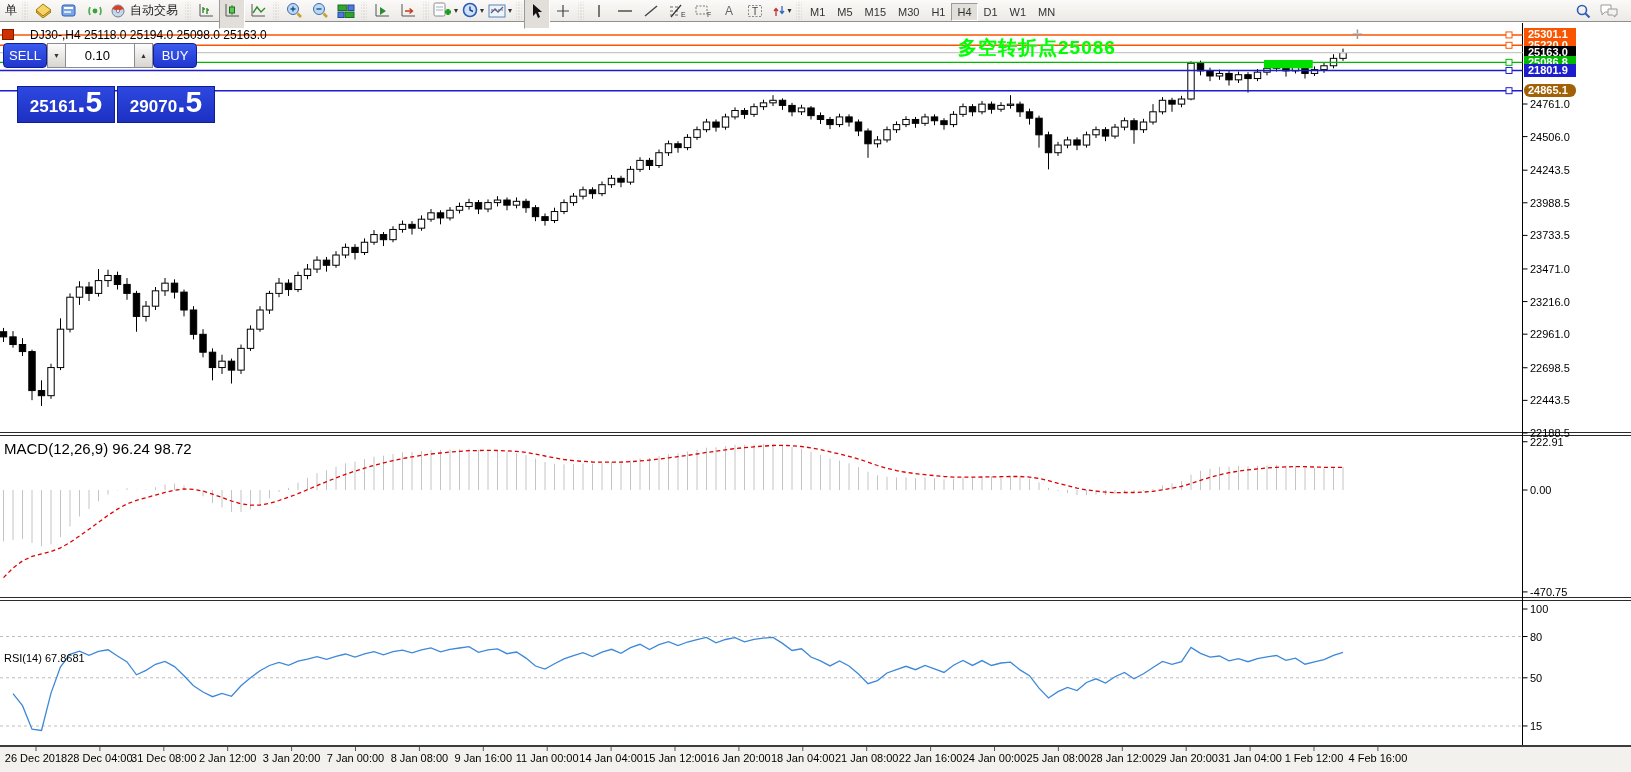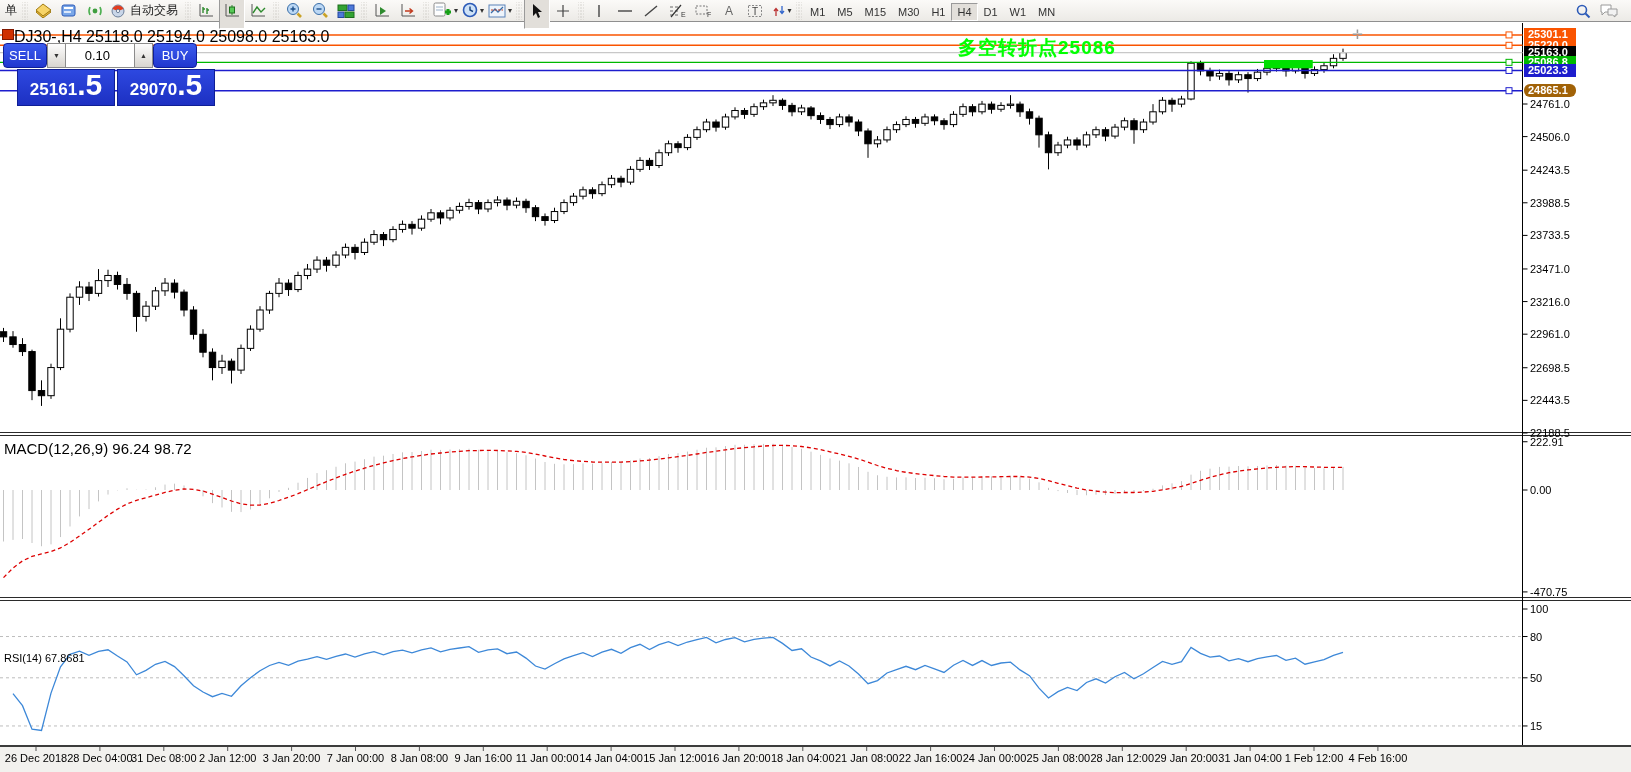--- a/index.html
+++ b/index.html
@@ -18,21 +18,21 @@
   .sep{width:6px;height:18px;margin:0 2px;
     background-image:radial-gradient(#b5b2ac 0.8px, transparent 0.9px);
     background-size:3px 3px;background-position:center;}
   .drop{font-size:8px;color:#333;margin-left:1px;}
   .tf{font-size:11px;color:#333;padding:2px 5px;border:1px solid transparent;}
   .tf.active{background:#e2dfda;border:1px solid #9a9a9a;
     border-right-color:#fff;border-bottom-color:#fff;}
   #tb-right{margin-left:auto;display:flex;align-items:center;gap:8px;padding-right:10px;}
   
   #plot{position:absolute;left:0;top:0;z-index:1;}
-  #chart-title{position:absolute;left:14px;top:28px;font-size:16px;color:#000;z-index:10;}
+  #chart-title{position:absolute;left:14px;top:28px;font-size:12px;color:#000;z-index:10;padding-left:16px;}
   #title-icon{position:absolute;left:2px;top:29px;width:10px;height:9px;z-index:10;
     background:#d03000;border:1px solid #801800;}
   #annotation{position:absolute;left:958px;top:35px;z-index:10;
     font-size:19px;font-weight:bold;letter-spacing:1px;color:#00ff00;
     text-shadow:0 0 1px #9cff9c;white-space:nowrap;}
   #macd-label{position:absolute;left:4px;top:440px;font-size:15px;color:#000;z-index:10;}
   #rsi-label{position:absolute;left:4px;top:604px;font-size:11px;color:#000;z-index:10;margin-top:48px;}
   #axis-labels{position:absolute;left:0;top:0;z-index:20;}
   .plabel{position:absolute;left:1524px;width:52px;height:13px;line-height:13px;
     font-size:11px;font-weight:bold;color:#fff;padding-left:4px;box-sizing:border-box;}
@@ -41,21 +41,21 @@
   #trade-panel{position:absolute;left:3px;top:43px;width:212px;z-index:35;}
   #tp-row1{display:flex;height:25px;}
   .tp-btn{width:42px;background:linear-gradient(#3b5bee,#2036cf);border:1px solid #0f1e96;
     border-radius:4px;color:#fff;font-size:13px;display:flex;align-items:center;
     justify-content:center;cursor:pointer;}
   .spin-btn{width:17px;background:linear-gradient(#fdfdfd,#d8d5d0);border:1px solid #8c8c8c;
     font-size:7px;color:#333;display:flex;align-items:center;justify-content:center;cursor:pointer;}
   #tp-vol{width:68px;background:#fff;border:1px solid #8c8c8c;border-left:none;border-right:none;
     font-size:13px;color:#000;display:flex;align-items:center;justify-content:flex-end;
     padding-right:24px;box-sizing:border-box;}
-  #tp-row2{display:flex;height:37px;margin-top:1px;padding-left:14px;}
+  #tp-row2{display:flex;height:37px;margin-top:18px;padding-left:14px;}
   .tp-price{flex:1;background:linear-gradient(#2d48e0,#1d30c2);border:1px solid #0f1e96;
     color:#fff;display:flex;align-items:baseline;justify-content:center;cursor:pointer;}
   .tp-price:first-child{margin-right:2px;}
   .pp-main{font-size:17px;font-weight:bold;}
   .pp-big{font-size:30px;font-weight:bold;line-height:30px;}
   svg text{font-family:"Liberation Sans",sans-serif;}
 </style>
 </head>
 <body>
 
@@ -782,21 +782,21 @@
   <div id="title-icon"></div>
   <div id="chart-title">DJ30-,H4  25118.0 25194.0 25098.0 25163.0</div>
   <div id="annotation">多空转折点25086</div>
   <div id="macd-label">MACD(12,26,9) 96.24 98.72</div>
   <div id="rsi-label">RSI(14) 67.8681</div>
   <div id="axis-labels">
       <div class="plabel" style="top: 28.4335px; background: rgb(250, 84, 0);">25301.1</div>
       <div class="plabel" style="top: 38.8043px; background: rgb(250, 84, 0);">25220.0</div>
       <div class="plabel" style="top: 46.0934px; background: rgb(0, 0, 0);">25163.0</div>
       <div class="plabel" style="top: 55.8376px; background: rgb(0, 184, 0);">25086.8</div>
-      <div class="plabel" style="top: 63.9578px; background: rgb(29, 29, 205);">25023.3</div>
+      <div class="plabel" style="top: 63.9578px; background: rgb(29, 29, 205);">21801.9</div>
       <div class="plabel" style="top: 84.188px; background: #a16207; border-radius: 6px;">24865.1</div>
     </div>
   <div id="cursor">✛</div>
 
   <div id="trade-panel">
     <div id="tp-row1">
       <div class="tp-btn">SELL</div>
       <div class="spin-btn">▼</div>
       <div id="tp-vol">0.10</div>
       <div class="spin-btn">▲</div>

